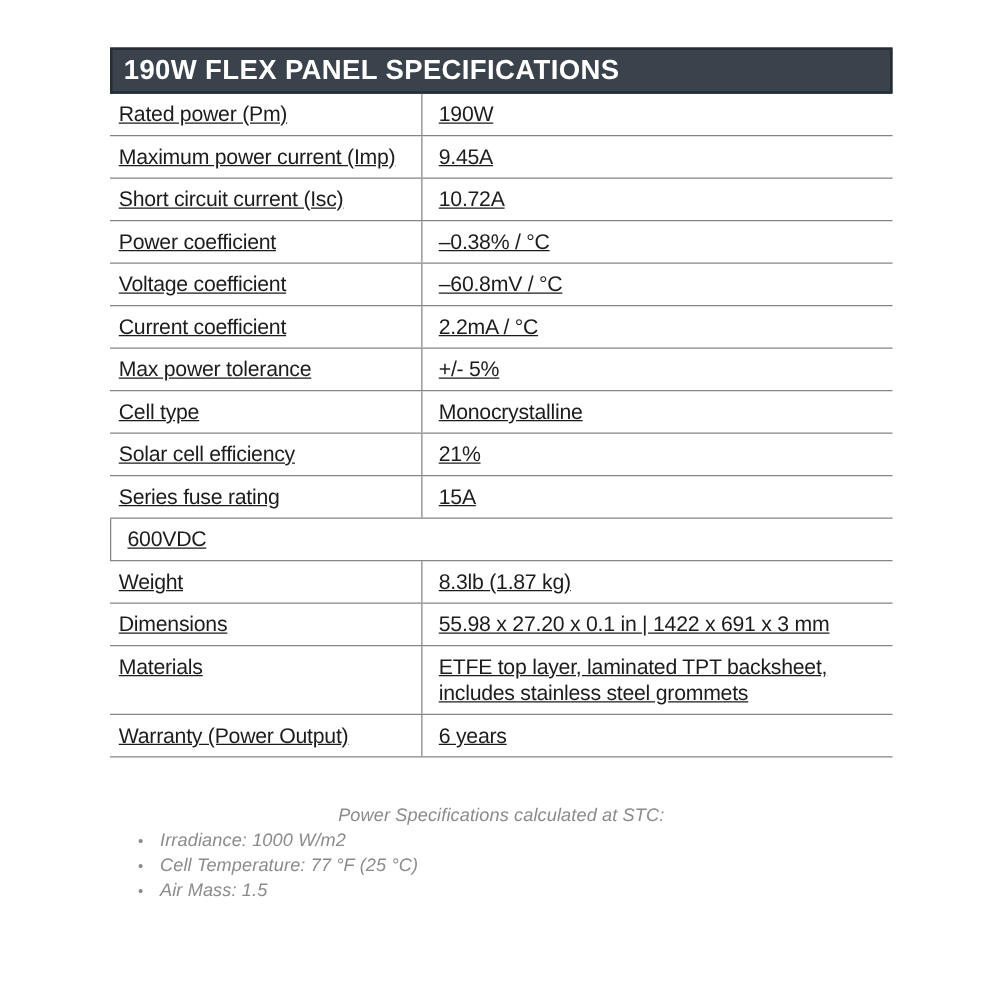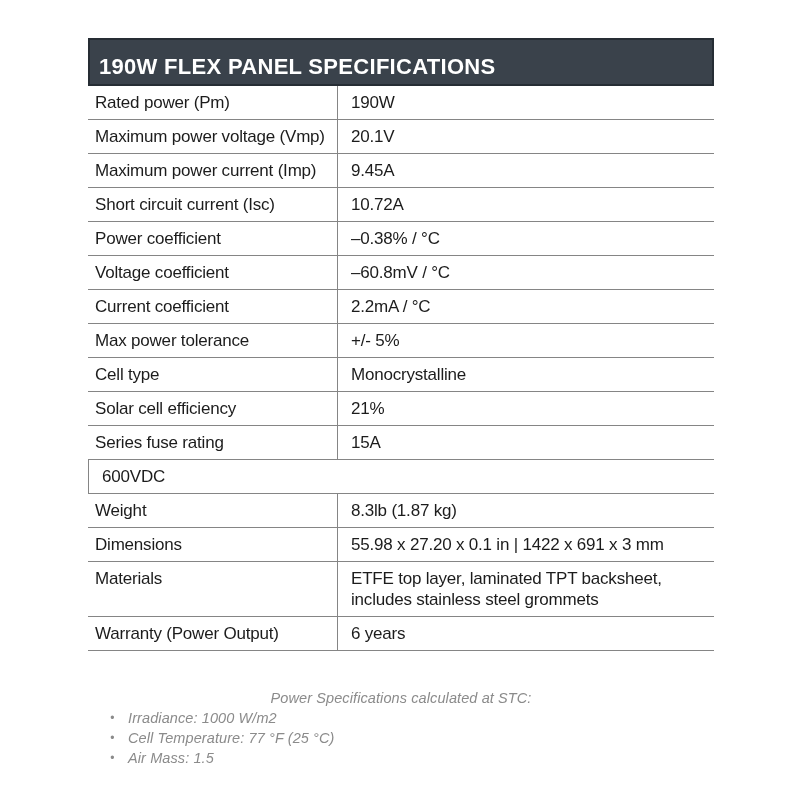--- a/index.html
+++ b/index.html
@@ -28,24 +28,24 @@
     width: 626px;
   }
   .title-bar {
     box-sizing: border-box;
     background: var(--header_bg);
     border: 2px solid var(--header_border);
     color: var(--header_text);
     font-size: 22px;
     font-weight: bold;
     letter-spacing: 0.3px;
-    padding: 14px 10px 4px 9px;
+    padding: 3px 10px 4px 9px;
     line-height: 26px;
   }
-  .spec-table { width: 100%; }
+  .spec-table { width: 100%; text-decoration: underline; }
   .row {
     display: flex;
     border-bottom: 1px solid var(--line);
     align-items: stretch;
   }
   .cell {
     font-size: 17px;
     line-height: 21px;
     letter-spacing: -0.2px;
   }
@@ -88,24 +88,20 @@
   <div class="sheet">
 
     <div class="title-bar">
       <span>190W FLEX PANEL SPECIFICATIONS</span>
     </div>
 
     <div class="spec-table">
       <div class="row">
         <div class="cell label">Rated power (Pm)</div>
         <div class="cell val">190W</div>
-      </div>
-      <div class="row">
-        <div class="cell label">Maximum power voltage (Vmp)</div>
-        <div class="cell val">20.1V</div>
       </div>
       <div class="row">
         <div class="cell label">Maximum power current (Imp)</div>
         <div class="cell val">9.45A</div>
       </div>
       <div class="row">
         <div class="cell label">Short circuit current (Isc)</div>
         <div class="cell val">10.72A</div>
       </div>
       <div class="row">

